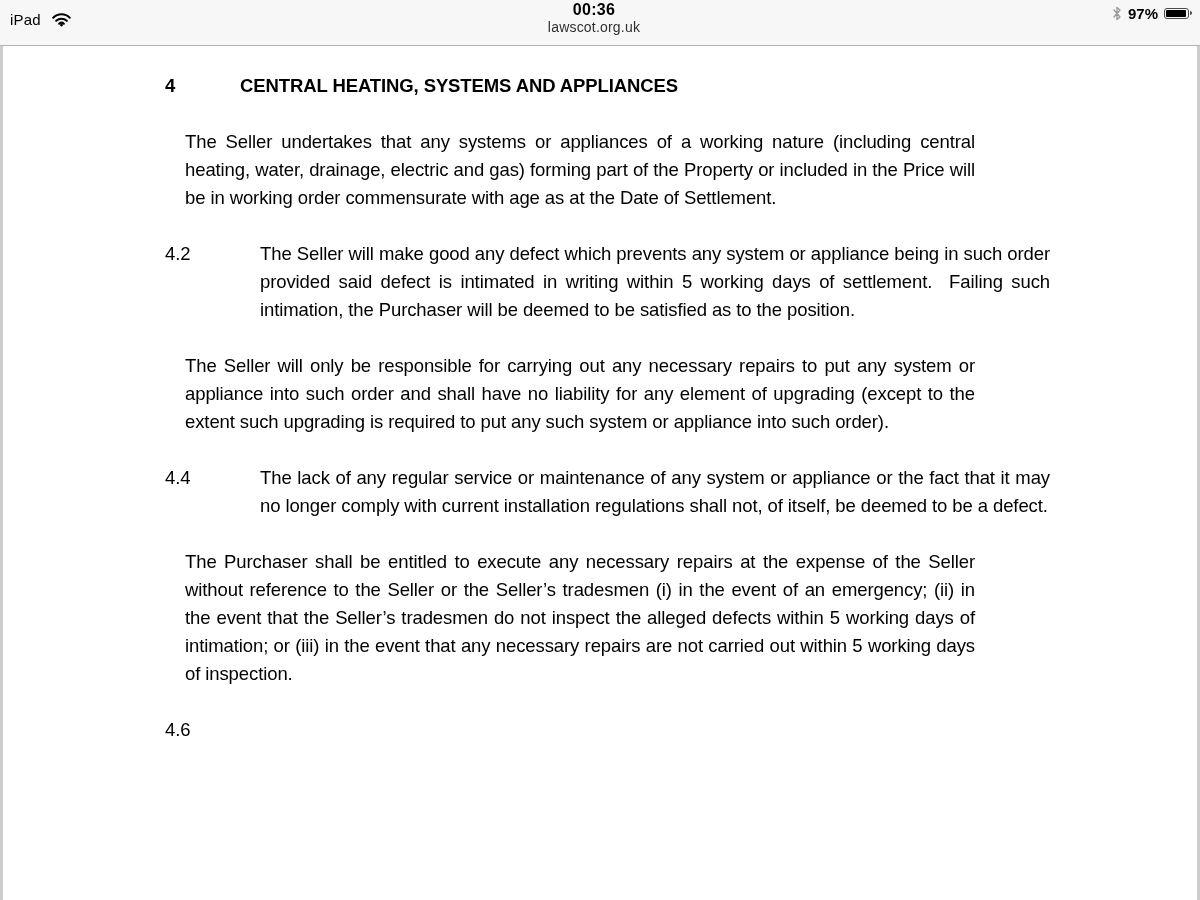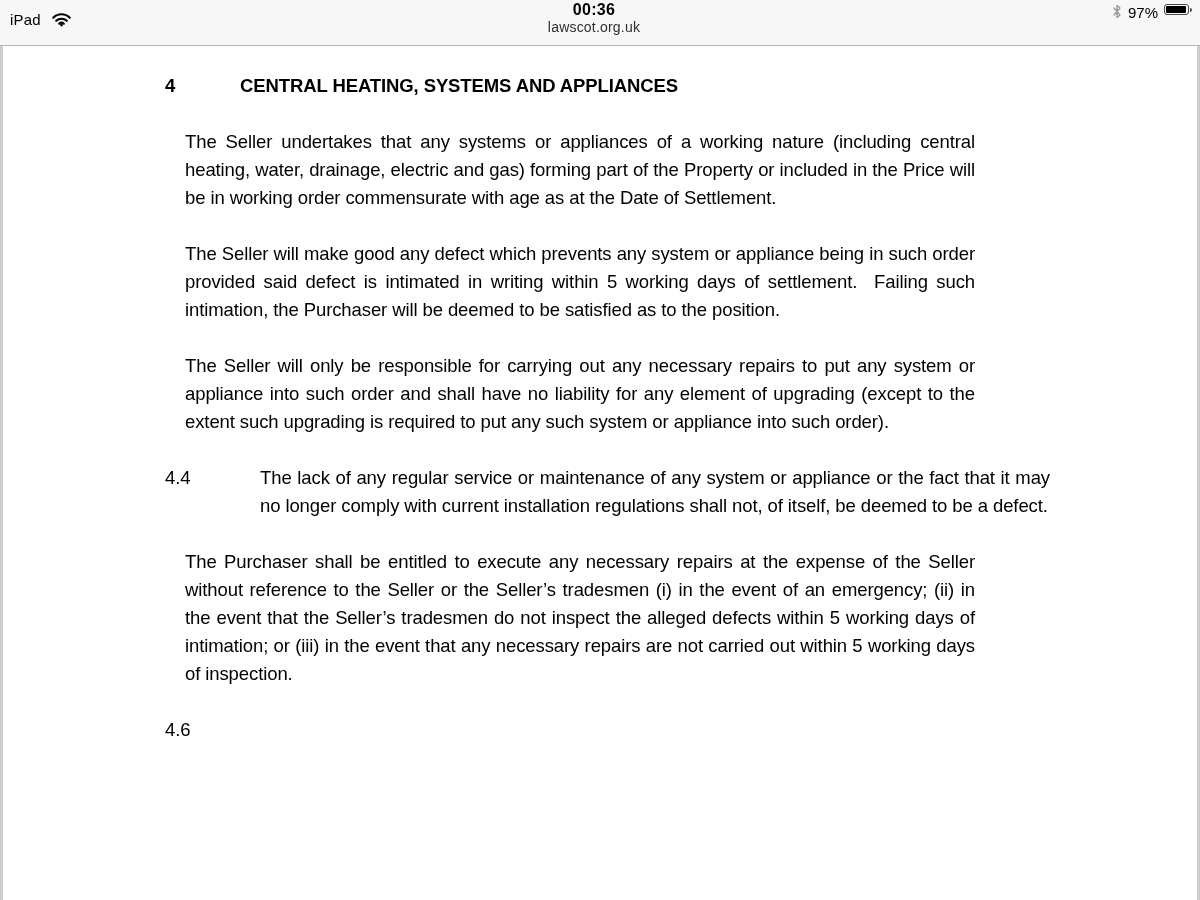--- a/index.html
+++ b/index.html
@@ -17,21 +17,21 @@
     position:absolute;left:10px;top:10px;height:18px;
     display:flex;align-items:center;gap:11px;font-size:15px;letter-spacing:.2px;
   }
   .sb-center{
     position:absolute;left:0;right:12px;top:2px;text-align:center;line-height:1;
   }
   .sb-time{font-size:16px;font-weight:700;letter-spacing:.3px;}
   .sb-site{font-size:14px;color:#2f2f31;margin-top:2px;letter-spacing:.2px;text-align:center;}
   .sb-right{
     position:absolute;right:8px;top:4px;height:18px;
-    display:flex;align-items:flex-start;gap:6px;font-size:15px;
+    display:flex;align-items:center;gap:6px;font-size:15px;font-weight:bold;
   }
   .wifi-icon svg{display:block;}
   .bt-icon svg{display:block;}
   .battery{display:flex;align-items:center;}
   .battery-body{
     width:25px;height:11px;border:1px solid #4a4a4c;border-radius:3px;
     padding:1px;box-sizing:border-box;display:flex;align-items:stretch;
   }
   .battery-fill{background:#000;border-radius:1px;width:97%;}
   .battery-nub{
@@ -106,20 +106,21 @@
     <div class="row heading-row">
       <div class="num">4</div>
       <div class="heading-title">CENTRAL HEATING, SYSTEMS AND APPLIANCES</div>
     </div>
 
     <div class="row">
       <div class="clause-text">The Seller undertakes that any systems or appliances of a working nature (including central heating, water, drainage, electric and gas) forming part of the Property or included in the Price will be in working order commensurate with age as at the Date of Settlement.</div>
     </div>
 
     <div class="row">
+      <div class="num">4.2</div>
       <div class="clause-text">The Seller will make good any defect which prevents any system or appliance being in such order provided said defect is intimated in writing within 5 working days of settlement.  Failing such intimation, the Purchaser will be deemed to be satisfied as to the position.</div>
     </div>
 
     <div class="row">
       <div class="clause-text">The Seller will only be responsible for carrying out any necessary repairs to put any system or appliance into such order and shall have no liability for any element of upgrading (except to the extent such upgrading is required to put any such system or appliance into such order).</div>
     </div>
 
     <div class="row">
       <div class="num">4.4</div>
       <div class="clause-text">The lack of any regular service or maintenance of any system or appliance or the fact that it may no longer comply with current installation regulations shall not, of itself, be deemed to be a defect.</div>

